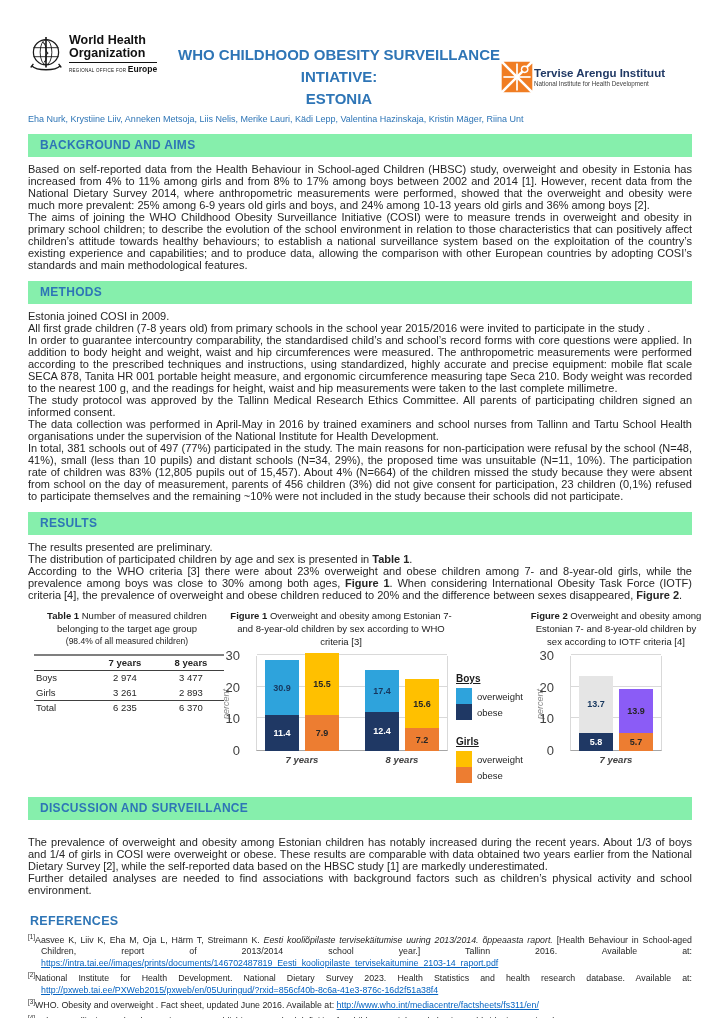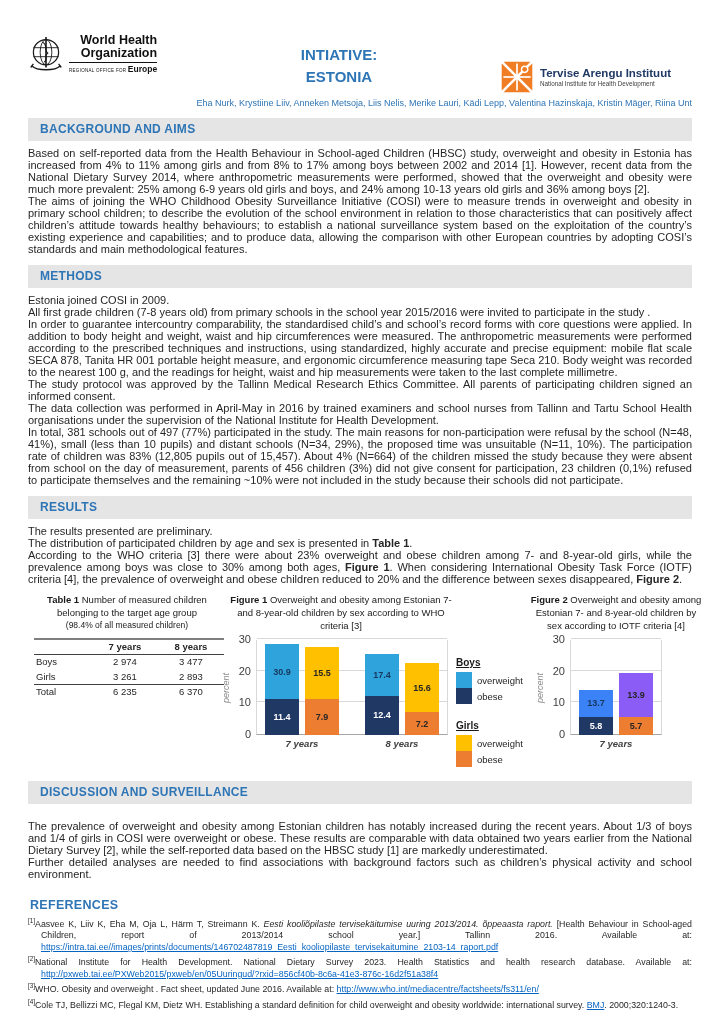--- a/index.html
+++ b/index.html
@@ -6,38 +6,38 @@
   html,body { background:#ffffff; }
   .page {
     position:relative; width:720px; height:1018px; margin:0 auto;
     background:#ffffff; overflow:hidden;
     font-family:"Liberation Sans", sans-serif; color:#262626;
     padding:34px 28px 0 28px;
   }
   
   .hdr { display:flex; align-items:flex-start; }
   .who-block { width:150px; flex:none; }
-  .who-row { display:flex; align-items:center; gap:5px;text-align:right; }
+  .who-row { display:flex; align-items:center; gap:5px; }
   .who-row + .who-row { margin-top:12px; }
   .who-emblem { flex:none; }
   .who-en-name { font-size:12.5px; font-weight:bold; color:#111; line-height:13px; }
   .who-reg { border-top:1px solid #111; margin-top:2px; padding-top:1px; font-size:4.5px; color:#111; letter-spacing:.3px;}
   .who-reg b { font-size:8.5px; letter-spacing:0; }
   .who-ru-name { font-size:7.5px; font-weight:bold; color:#111; line-height:8.5px; }
   .who-ru-reg { border-top:1px solid #111; margin-top:2px; padding-top:1px; font-size:5px; color:#111;}
   .who-ru-reg b { font-size:6.5px; }
   .title-wrap { flex:1; text-align:center; padding-top:10px; }
   .title { color:#2E75B6; font-weight:bold; font-size:15px; line-height:22px; }
-  .tai-block { width:192px; flex:none; display:flex; align-items:center; gap:6px; margin-top:26px; }
+  .tai-block { width:192px; flex:none; display:flex; align-items:center; margin-top:26px; }
   .tai-text .tai-name { color:#1F3864; font-weight:bold; font-size:11.5px; }
   .tai-text .tai-sub { color:#404040; font-size:6.3px; margin-top:1px; }
-  .authors { text-align:right; color:#2E75B6; font-size:9px; margin-top:4px; }
+  .authors { text-align:left; color:#2E75B6; font-size:9px; margin-top:4px; }
   
   .band {
-    margin-top:10px; background:#e5e5e5; color:#2E75B6;
+    margin-top:10px; background:#86efac; color:#2E75B6;
     font-weight:bold; font-size:12px; letter-spacing:.3px;
     padding:4px 12px 5px 12px;
   }
   .body-text { margin-top:6px; }
   .body-text p { font-size:11px; line-height:12px; text-align:justify; }
   
   .res-row { display:flex; justify-content:space-between; margin-top:8px; }
   .cap { text-align:center; font-size:9.5px; line-height:13px; color:#1a1a1a; }
   .cap .cap-label { font-weight:bold; }
   .cap-note { font-size:8.5px; }
@@ -51,21 +51,21 @@
   .t1 thead tr { border-top:2.5px solid #7f7f7f; border-bottom:1.2px solid #404040; }
   .t1 th { font-weight:bold; text-align:center; }
   .t1 td { text-align:center; }
   .t1 th:first-child, .t1 td:first-child { text-align:left; width:58px; }
   .t1 tr.rule-under { border-bottom:1.2px solid #404040; }
   
   .chart { margin-top:8px; }
   .fig-row { display:flex; }
   .yaxis { position:relative; width:30px; height:95px; flex:none; }
   .ylab { position:absolute; left:0px; top:50%; transform:translate(-50%,-50%) rotate(-90deg); font-style:italic; color:#8a8a8a; font-size:9px; white-space:nowrap; }
-  .ytick { position:absolute; right:5px; font-size:11px; color:#404040; line-height:9px; }
+  .ytick { position:absolute; right:16px; font-size:13px; color:#404040; line-height:9px; }
   .plot { position:relative; flex:none; }
   .grid { position:absolute; left:0; right:0; top:0; height:95px; border-bottom:1.3px solid #a6a6a6; border-left:1px solid #d9d9d9; border-right:1px solid #d9d9d9; }
   .gline { position:absolute; left:0; right:0; height:1px; background:#d9d9d9; }
   .groupsrow { position:relative; display:flex; align-items:flex-end; height:95px; padding:0 9px; gap:26px; }
   .xlabelsrow { display:flex; padding:0 9px; gap:26px; margin-top:3px; }
   .xcell { width:74px; text-align:center; font-size:9.5px; font-weight:bold; font-style:italic; color:#404040; }
   .bars { display:flex; align-items:flex-end; gap:6px; width:74px; justify-content:center; }
   .bar { display:flex; flex-direction:column-reverse; width:34px; }
   .seg { display:flex; align-items:center; justify-content:center; font-size:9px; font-weight:bold; overflow:hidden; }
   
@@ -105,20 +105,21 @@
           <div class="who-reg">
             <span>REGIONAL OFFICE FOR</span>
             <b>Europe</b>
           </div>
         </div>
       </div>
     </div>
 
     <div class="title-wrap">
       <div class="title">
+        <div>WHO CHILDHOOD OBESITY SURVEILLANCE</div>
         <div>INTIATIVE:</div>
         <div>ESTONIA</div>
       </div>
     </div>
 
     <div class="tai-block">
       <svg width="34" height="34" viewBox="0 0 40 40">
         <rect x="2" y="2" width="36" height="36" rx="3" fill="#F07D23"></rect>
         <line x1="2" y1="2" x2="38" y2="38" stroke="#ffffff" stroke-width="3"></line>
         <line x1="38" y1="2" x2="2" y2="38" stroke="#ffffff" stroke-width="3"></line>
@@ -214,21 +215,21 @@
                 <div class="gline" style="bottom:95px"></div>
               </div>
               <div class="groupsrow">
                 <div class="bars">
                   <div class="bar">
                     <div class="seg" style="height:36.1px;background:#1F3864;color:#FFFFFF">11.4</div>
                     <div class="seg" style="height:54.46666666666666px;background:#2EA3DC;color:#17375E">30.9</div>
                   </div>
                   <div class="bar">
                     <div class="seg" style="height:36px;background:#ED7D31;color:#262626">7.9</div>
-                    <div class="seg" style="height:52px;background:#FFC000;color:#262626">15.5</div>
+                    <div class="seg" style="height:62px;background:#FFC000;color:#262626">15.5</div>
                   </div>
                 </div>
                 <div class="bars">
                   <div class="bar">
                     <div class="seg" style="height:39.266666666666666px;background:#1F3864;color:#FFFFFF">12.4</div>
                     <div class="seg" style="height:42px;background:#2EA3DC;color:#17375E">17.4</div>
                   </div>
                   <div class="bar">
                     <div class="seg" style="height:22.8px;background:#ED7D31;color:#262626">7.2</div>
                     <div class="seg" style="height:49.4px;background:#FFC000;color:#262626">15.6</div>
@@ -285,21 +286,21 @@
             <div class="plot">
               <div class="grid">
                 <div class="gline" style="bottom:31.666666666666664px"></div>
                 <div class="gline" style="bottom:63.33333333333333px"></div>
                 <div class="gline" style="bottom:95px"></div>
               </div>
               <div class="groupsrow">
                 <div class="bars">
                   <div class="bar">
                     <div class="seg" style="height:18.366666666666664px;background:#1F3864;color:#FFFFFF">5.8</div>
-                    <div class="seg" style="height:27px;background:#3b82f6;color:#17375E">13.7</div>
+                    <div class="seg" style="height:57px;background:#e5e5e5;color:#17375E">13.7</div>
                   </div>
                   <div class="bar">
                     <div class="seg" style="height:18.05px;background:#ED7D31;color:#262626">5.7</div>
                     <div class="seg" style="height:44.016666666666666px;background:#8b5cf6;color:#262626">13.9</div>
                   </div>
                 </div>
               </div>
               <div class="xlabelsrow">
                 <div class="xcell">7 years</div>
               </div>

